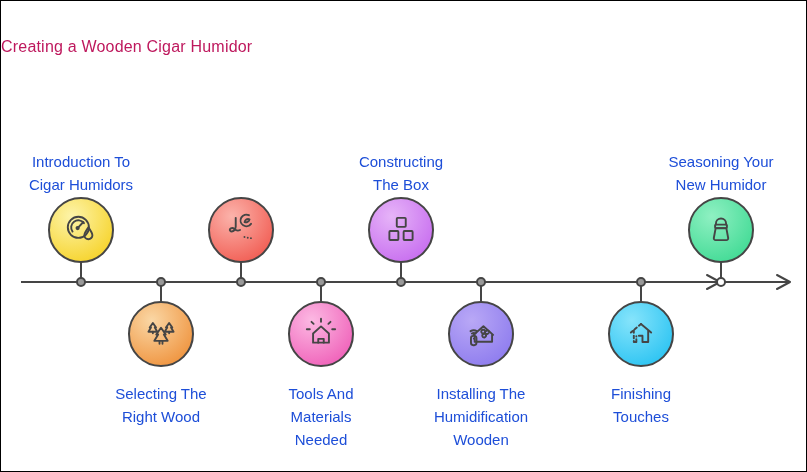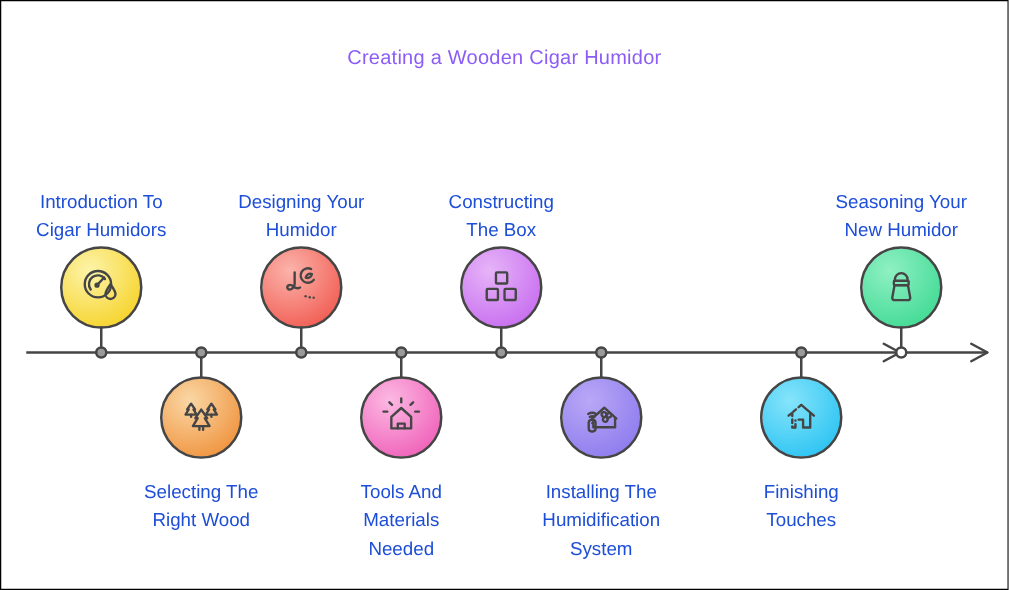--- a/index.html
+++ b/index.html
@@ -1,19 +1,19 @@
 <!DOCTYPE html>
 <html><head>
 <meta charset="utf-8">
 <style>
   html,body{margin:0;padding:0;background:#fff;}
   .page{position:relative;width:805px;height:470px;border:1px solid #000;background:#ffffff;
         font-family:"Liberation Sans",sans-serif;overflow:hidden;}
-  .title{position:absolute;top:37px;left:0;width:100%;text-align:center;
-         font-size:16px;color:#8b5cf6;letter-spacing:.2px;}
+  .title{position:absolute;top:37px;left:0;width:100%;
+         font-size:16px;color:#be185d;letter-spacing:.2px;}
   .timeline-svg{position:absolute;left:0;top:266px;}
   .node{position:absolute;top:0;height:470px;width:160px;}
   .node .label{position:absolute;left:0;width:100%;text-align:center;
                font-size:15px;line-height:23px;color:#1d4ed8;}
   .node .label span{display:block;}
   .node.above .label{top:149px;}
   .node.below .label{top:381px;}
   .circle{position:absolute;left:calc(50% - 33px);width:62px;height:62px;
           border:2px solid #454545;border-radius:50%;
           display:flex;align-items:center;justify-content:center;}
@@ -80,25 +80,20 @@
           <line x1="10.3" y1="15.8" x2="10.3" y2="17.4"></line>
           <path d="M25.7 7.5 l-3 4.4 h1.2 l-2.4 3.9 h8.4 l-2.4 -3.9 h1.2 Z"></path>
           <line x1="25.7" y1="15.8" x2="25.7" y2="17.4"></line>
         </svg>
       </span>
     </div>
     <div class="dot" style="background: rgb(154, 154, 154);"></div>
   </div>
 
   <div class="node above" style="left:160px">
-    <div class="label">
-      <span>Designing Your</span>
-      <span>Humidor</span>
-      <span></span>
-    </div>
     <div class="stem"></div>
     <div class="circle" style="background: radial-gradient(circle at 35% 28%, rgb(251, 179, 171) 0%, rgb(241, 91, 81) 85%);">
       <span class="icon">
         <svg width="38" height="38" viewBox="0 0 36 36">
           <path d="M13 6.5 v8.5 c0 3.5 -3.8 5.6 -5.3 3.7 c-1.3 -1.7 1.8 -3.9 4 -1.7 c1.5 1.5 3.7 1.9 5.4 1"></path>
           <path d="M27.5 12.2 a5.5 5.5 0 1 1 -2 -8.2"></path>
           <path d="M21.4 10.6 c0.4 -2.6 2.7 -3.5 4.7 -2.7 c-0.6 2.4 -2.9 3.3 -4.7 2.7 Z"></path>
           <circle class="fill" cx="21.3" cy="24.6" r="0.9"></circle>
           <circle class="fill" cx="24.4" cy="25.4" r="0.9"></circle>
           <circle class="fill" cx="27.4" cy="25.7" r="0.9"></circle>
@@ -147,21 +142,21 @@
         </svg>
       </span>
     </div>
     <div class="dot" style="background: rgb(154, 154, 154);"></div>
   </div>
 
   <div class="node below" style="left:400px">
     <div class="label">
       <span>Installing The</span>
       <span>Humidification</span>
-      <span>System</span>
+      <span>Wooden</span>
     </div>
     <div class="stem"></div>
     <div class="circle" style="background: radial-gradient(circle at 35% 28%, rgb(185, 168, 246) 0%, rgb(141, 123, 238) 85%);">
       <span class="icon">
         <svg width="38" height="38" viewBox="0 0 36 36">
           <path d="M12 19.8 L12 25.4 h16.5 V18.3 M11 18.8 L20.3 10.6 L29.5 18.8"></path>
           <path d="M21.6 17.3 c0.5 -3.4 4.4 -3.4 4 -0.8 c-0.4 1.8 -2.6 2 -4 0.8 Z"></path>
           <path d="M21.6 17.3 c-3.2 1.2 -4.6 -2.5 -2 -3.3 c1.7 -0.5 3 1.2 2 3.3 Z"></path>
           <path d="M21.6 17.3 c2.7 2.1 0.3 5.2 -1.8 3.5 c-1.4 -1.2 -0.4 -3.1 1.8 -3.5 Z"></path>
           <rect x="8.5" y="19.8" width="5.2" height="8.8" rx="2.2"></rect>

